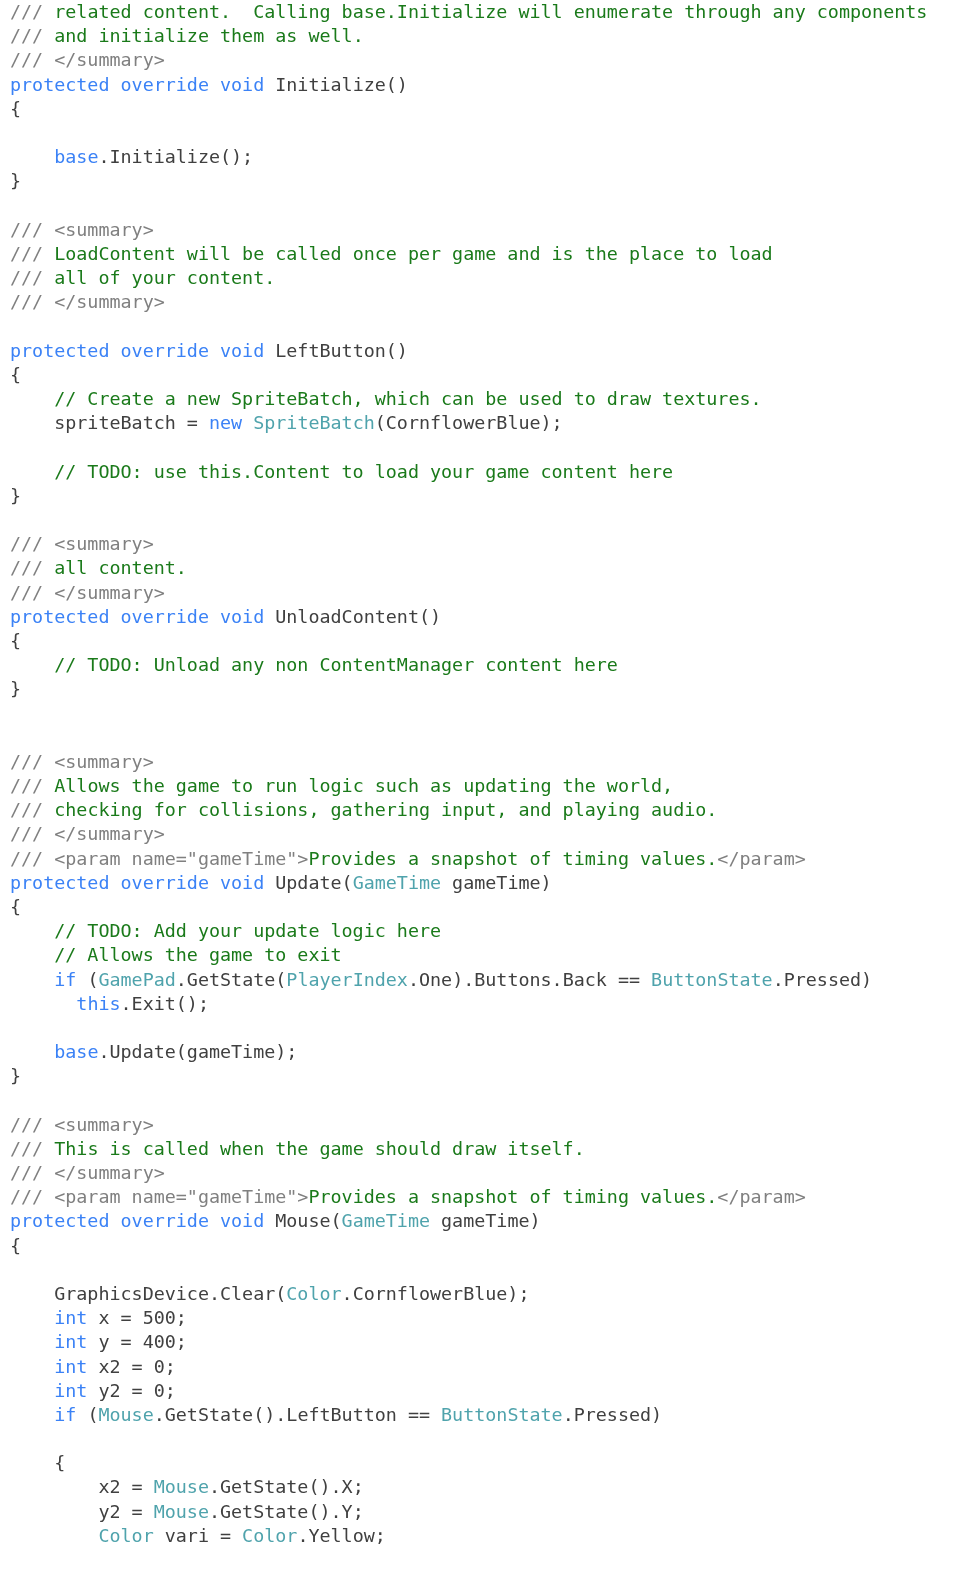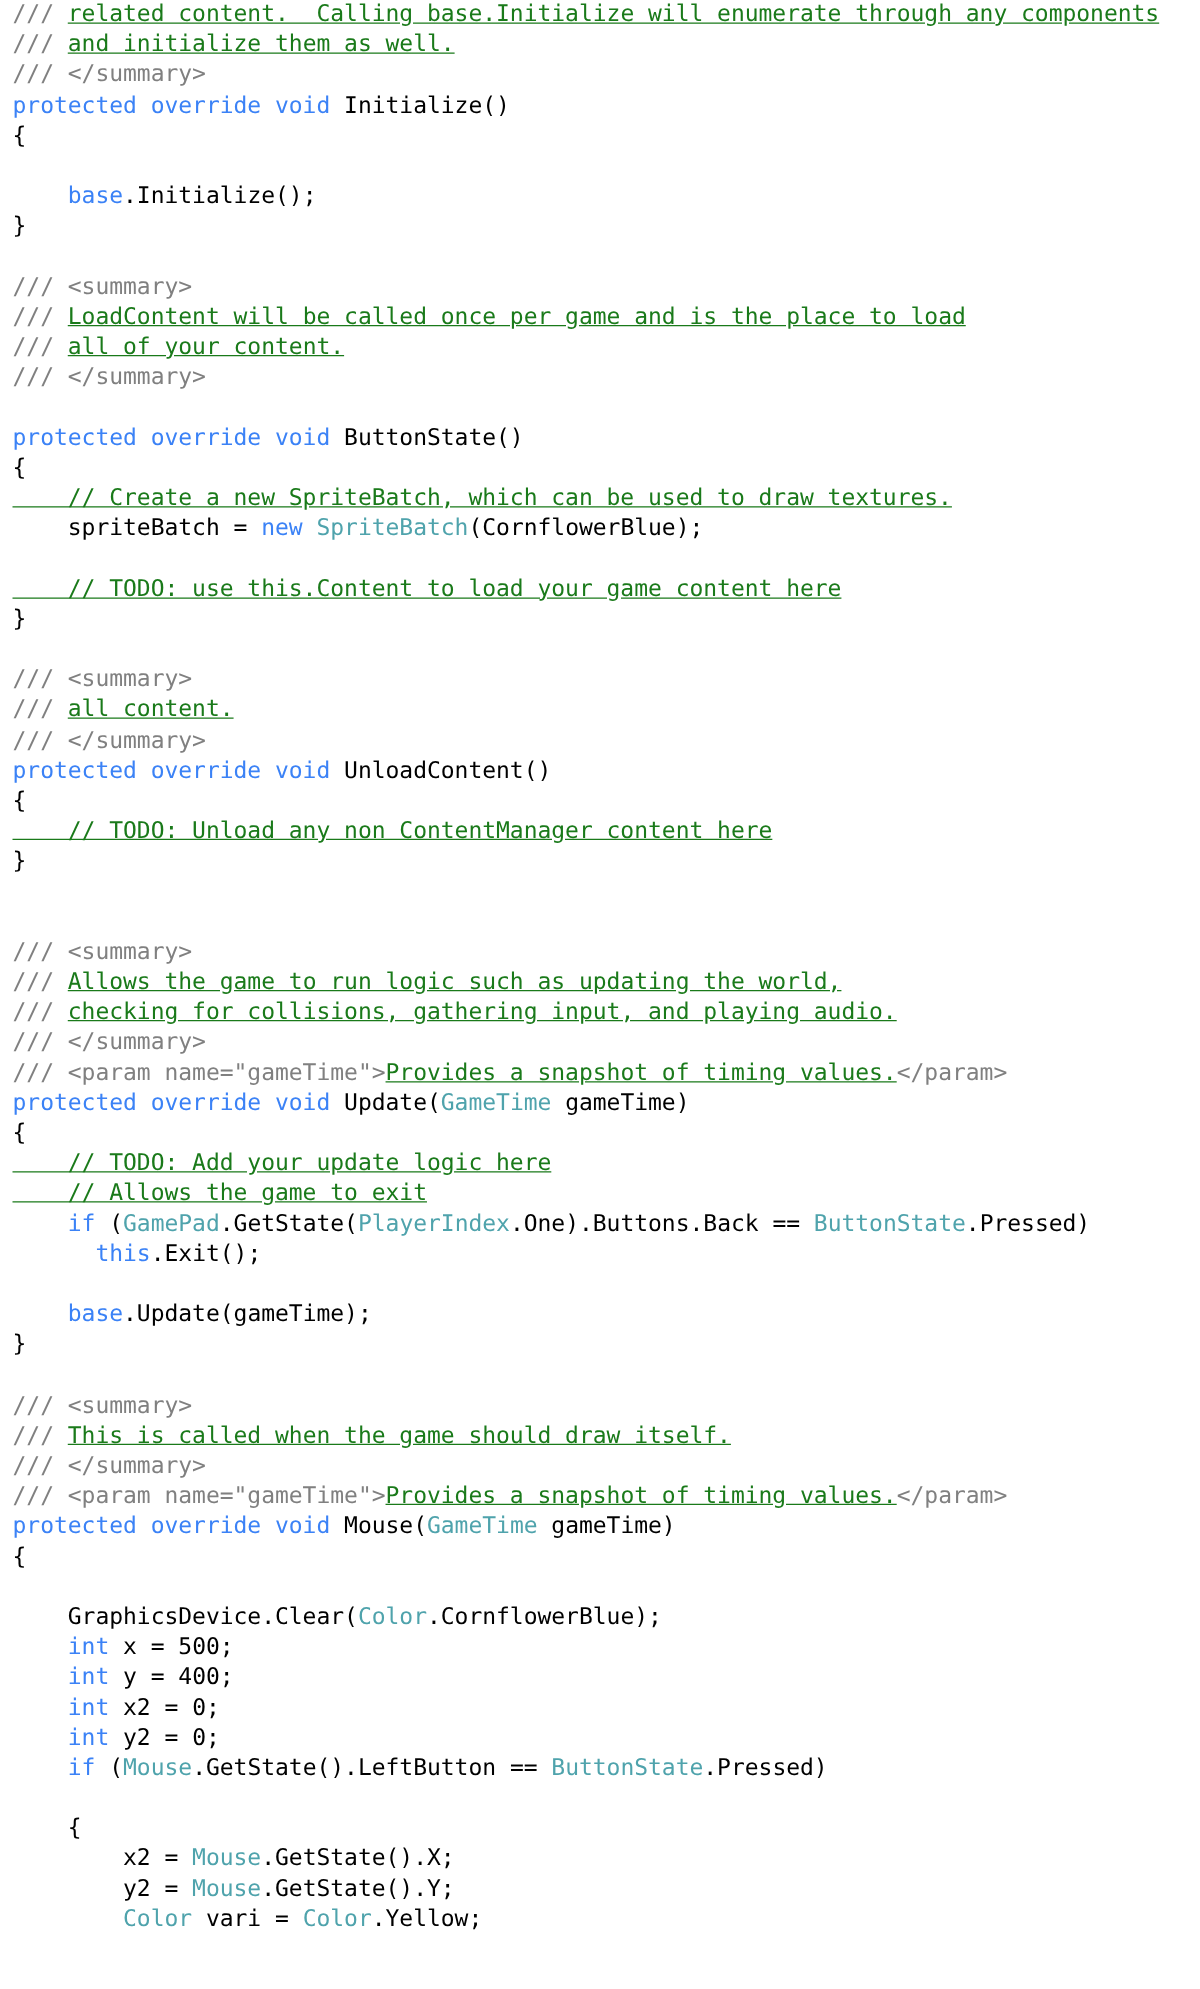--- a/index.html
+++ b/index.html
@@ -29,44 +29,44 @@
     white-space: pre;
     padding-left: 10px;
     letter-spacing: -0.02px;
     color: #000000;
   }
   .code-line.blank {
     
   }
   
   .tok-doc      { color: #808080; }            
-  .tok-comment  { color: #1A7A1A; text-decoration: underline; }            
+  .tok-comment  { color: #1A7A1A; }            
   .tok-keyword  { color: #3b82f6; }            
   .tok-type     { color: #4FA3AC; }            
-  .tok-plain    { color: #000000; margin-top: 24px; }            
+  .tok-plain    { color: #404040; margin-top: 24px; }            
 </style>
 </head>
 <body>
 
 <div id="code-listing">
     <div class="code-line"><span class="tok-doc">/// </span><span class="tok-comment">related content.  Calling base.Initialize will enumerate through any components</span></div>
     <div class="code-line"><span class="tok-doc">/// </span><span class="tok-comment">and initialize them as well.</span></div>
     <div class="code-line"><span class="tok-doc">/// &lt;/summary&gt;</span></div>
     <div class="code-line"><span class="tok-keyword">protected override void </span><span class="tok-plain">Initialize()</span></div>
     <div class="code-line"><span class="tok-plain">{</span></div>
     <div class="code-line blank">&nbsp;</div>
     <div class="code-line"><span class="tok-plain">    </span><span class="tok-keyword">base</span><span class="tok-plain">.Initialize();</span></div>
     <div class="code-line"><span class="tok-plain">}</span></div>
     <div class="code-line blank">&nbsp;</div>
     <div class="code-line"><span class="tok-doc">/// &lt;summary&gt;</span></div>
     <div class="code-line"><span class="tok-doc">/// </span><span class="tok-comment">LoadContent will be called once per game and is the place to load</span></div>
     <div class="code-line"><span class="tok-doc">/// </span><span class="tok-comment">all of your content.</span></div>
     <div class="code-line"><span class="tok-doc">/// &lt;/summary&gt;</span></div>
     <div class="code-line blank">&nbsp;</div>
-    <div class="code-line"><span class="tok-keyword">protected override void </span><span class="tok-plain">ButtonState()</span></div>
+    <div class="code-line"><span class="tok-keyword">protected override void </span><span class="tok-plain">LeftButton()</span></div>
     <div class="code-line"><span class="tok-plain">{</span></div>
     <div class="code-line"><span class="tok-comment">    // Create a new SpriteBatch, which can be used to draw textures.</span></div>
     <div class="code-line"><span class="tok-plain">    spriteBatch = </span><span class="tok-keyword">new </span><span class="tok-type">SpriteBatch</span><span class="tok-plain">(CornflowerBlue);</span></div>
     <div class="code-line blank">&nbsp;</div>
     <div class="code-line"><span class="tok-comment">    // TODO: use this.Content to load your game content here</span></div>
     <div class="code-line"><span class="tok-plain">}</span></div>
     <div class="code-line blank">&nbsp;</div>
     <div class="code-line"><span class="tok-doc">/// &lt;summary&gt;</span></div>
     <div class="code-line"><span class="tok-doc">/// </span><span class="tok-comment">all content.</span></div>
     <div class="code-line"><span class="tok-doc">/// &lt;/summary&gt;</span></div>

